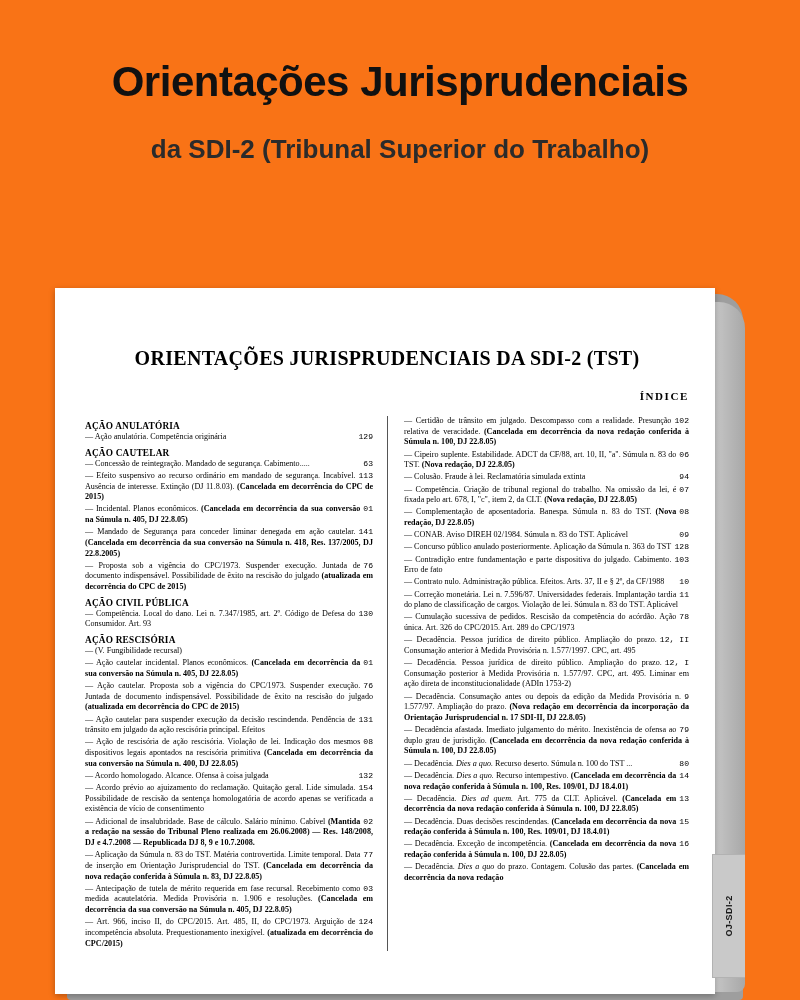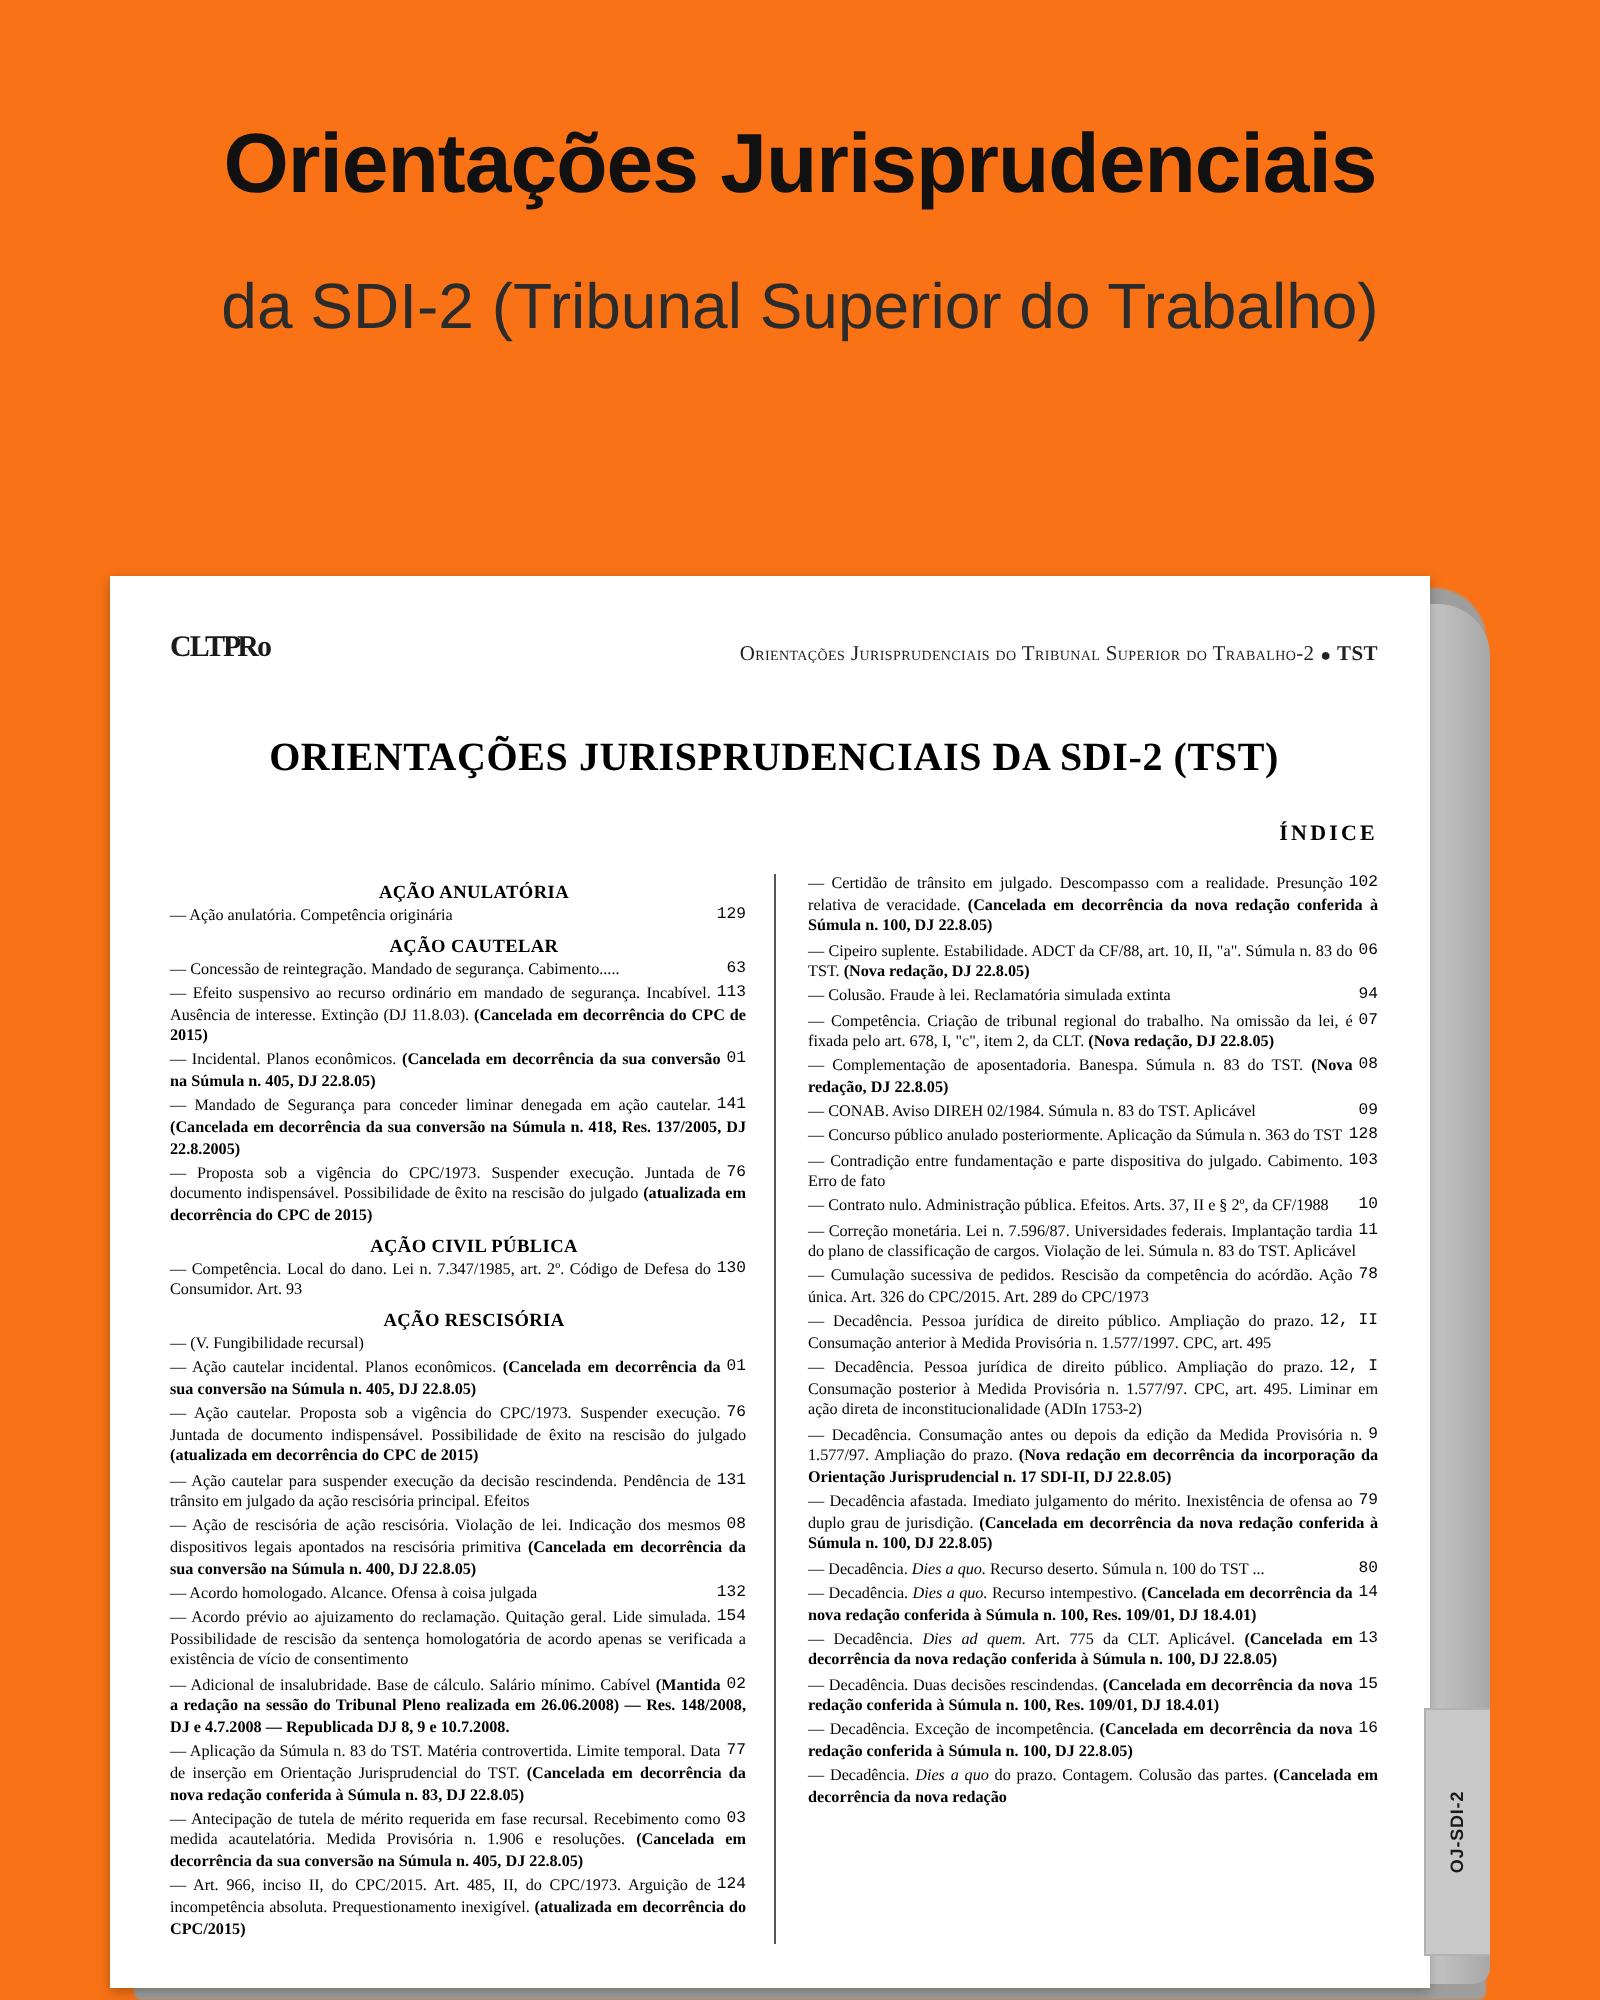--- a/index.html
+++ b/index.html
@@ -24,24 +24,24 @@
   }
   .hero-title {
     font-size: 42px;
     font-weight: bold;
     color: #111;
     letter-spacing: -0.5px;
     line-height: 1.15;
   }
   .hero-subtitle {
     margin-top: 26px;
-    font-size: 32px;
+    font-size: 26px;
     color: #2b2b2b;
     line-height: 1.35;
-    font-weight: normal;
+    font-weight: bold;
   }
   
   .doc-wrap {
     position: absolute;
     left: 55px;
     top: 288px;
     width: 690px;
     height: 712px;
   }
   .doc-shadow {
@@ -132,23 +132,22 @@
   .col.right {
     padding-right: 0;
     padding-left: 16px;
     border-left: 0.8px solid #555;
   }
   .sec-head {
     font-family: "Liberation Serif", serif;
     font-size: 9.3px;
     font-weight: bold;
     color: #000;
-    margin: 5px 0 1px 16px;
+    margin: 5px 0 1px 0;
     letter-spacing: 0.2px;
-    text-align: center;
   }
   .entry {
     font-family: "Liberation Serif", serif;
     font-size: 8.1px;
     line-height: 1.32;
     color: #000;
     margin-bottom: 1.5px;
     text-align: justify;
     position: relative;
   }
@@ -194,28 +193,20 @@
     <div class="hero-subtitle">da SDI-2 (Tribunal Superior do Trabalho)</div>
   </div>
 
   <div class="doc-wrap">
     <div class="doc-shadow"></div>
     <div class="doc-spine"></div>
 
     <div class="doc-page">
       <div class="doc-inner">
 
-        <div class="running-head">
-          <div class="logo">CLT<span class="thin">P</span>R<span class="thin">o</span></div>
-          <div class="run-text">
-            <span>Orientações Jurisprudenciais do Tribunal Superior do Trabalho-2</span>
-            <span class="dot">●</span>
-            <span class="tst">TST</span>
-          </div>
-        </div>
 
         <div class="doc-title">ORIENTAÇÕES JURISPRUDENCIAIS DA SDI-2 (TST)</div>
         <div class="doc-index">ÍNDICE</div>
 
         <div class="columns">
           <div class="col left">
               <div class="sec-head">AÇÃO ANULATÓRIA</div>
               <div class="entry"><span class="pg">129</span><span>— Ação anulatória. Competência originária</span></div>
               <div class="sec-head">AÇÃO CAUTELAR</div>
               <div class="entry"><span class="pg">63</span><span>— Concessão de reintegração. Mandado de segurança. Cabimento.....</span></div>

